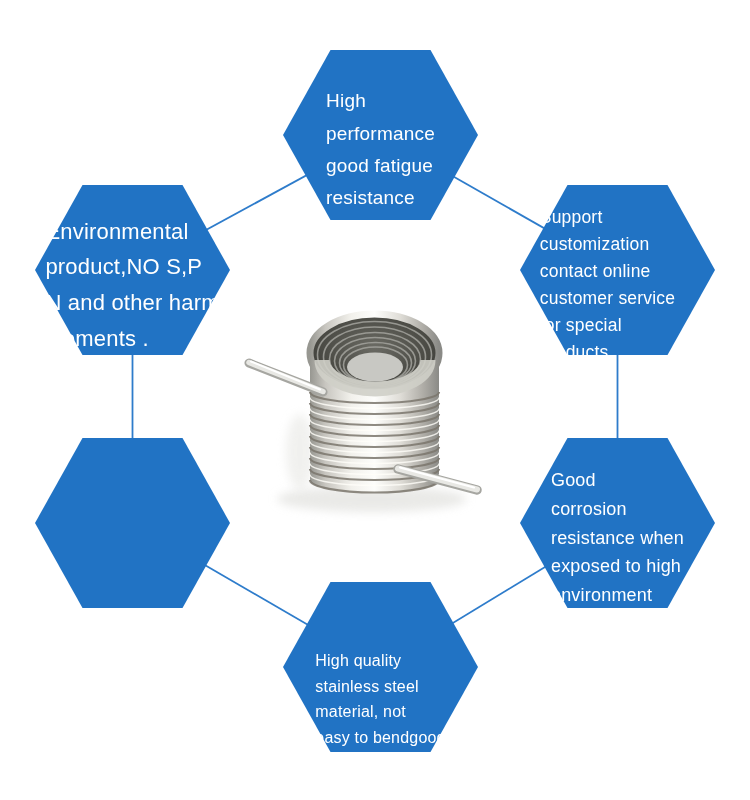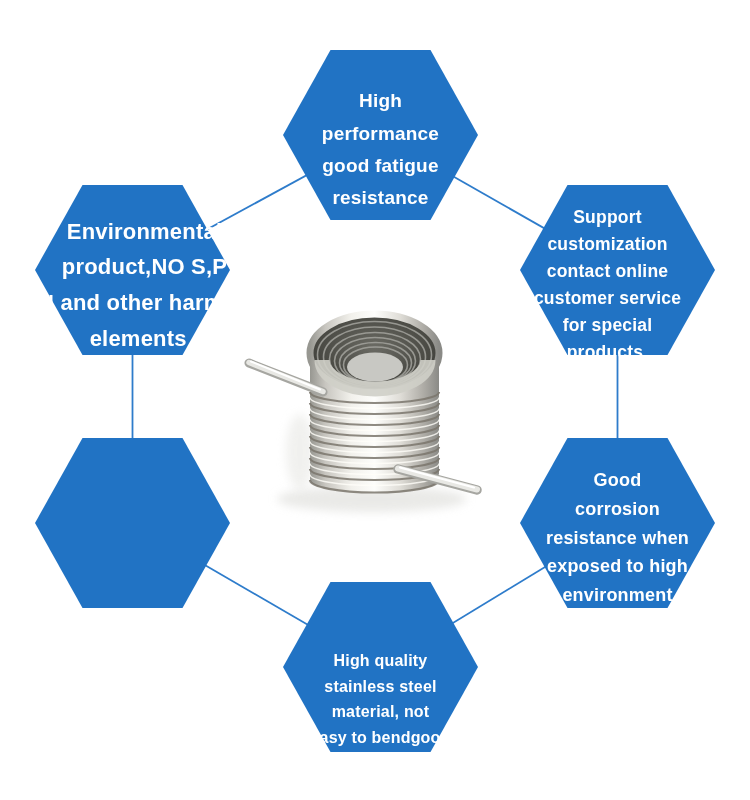--- a/index.html
+++ b/index.html
@@ -40,23 +40,23 @@
     fill: none;
     stroke: #fffef9;
     stroke-width: 1.5;
     opacity: 0.8;
   }
   .hex-text {
     position: absolute;
     display: flex;
     align-items: center;
     justify-content: center;
-    text-align: center;
+    text-align: left;
     color: #ffffff;
-    font-weight: bold;
+    font-weight: normal;
     white-space: pre-line;
     line-height: 1.62;
     width: 221px;
     height: 200px;
     pointer-events: none;
     letter-spacing: 0.2px;
   }
   .t-top         { left: 270px; top:  50px; font-size: 19px;   line-height: 1.7;  }
   .t-topleft     { left:  34px; top: 185px; font-size: 22px;   line-height: 1.62; }
   .t-topright    { left: 497px; top: 185px; font-size: 17.5px; line-height: 1.55; }

